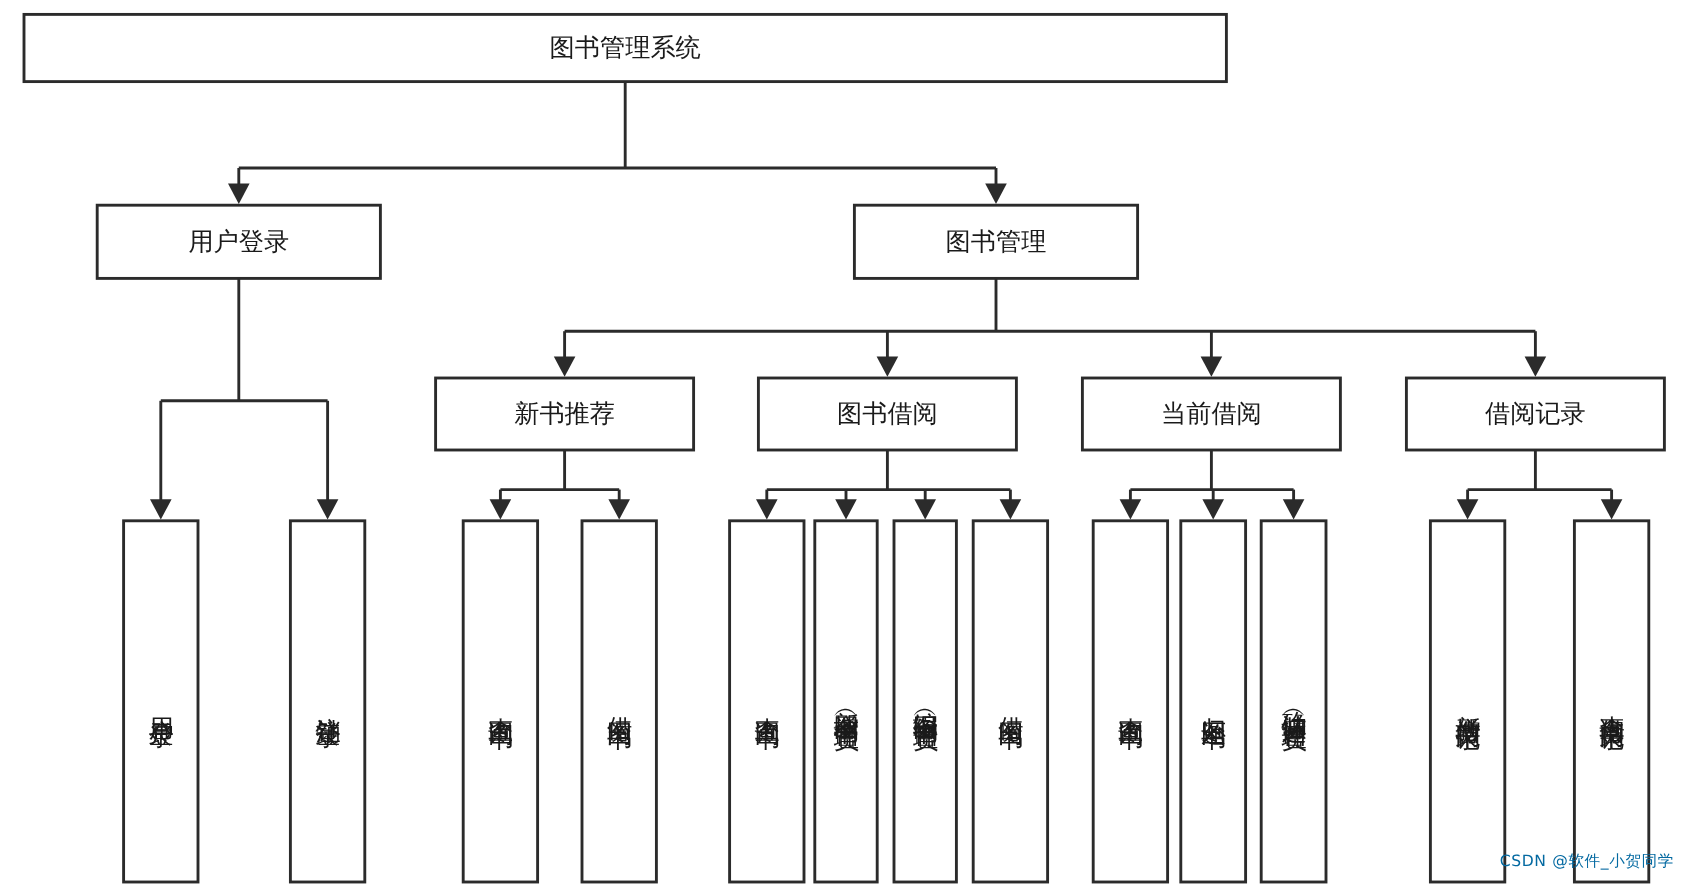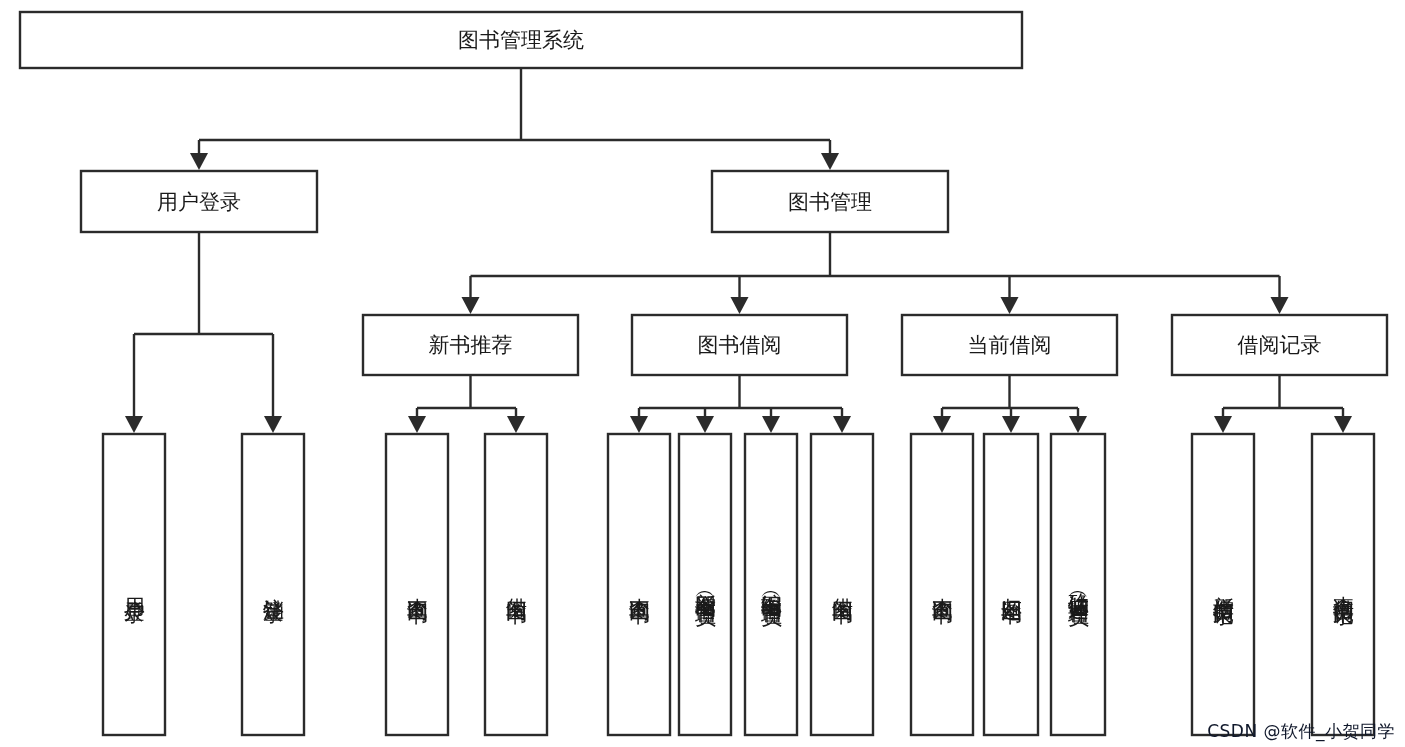--- a/index.html
+++ b/index.html
@@ -60,24 +60,24 @@
     white-space: nowrap;
     display: flex;
     align-items: center;
     justify-content: center;
     pointer-events: none;
     user-select: none;
   }
   .watermark {
     position: absolute;
     right: 10px;
-    bottom: 4px;
-    font-family: "DejaVu Sans", "Liberation Sans", sans-serif;
-    font-size: 17px;
-    color: #0f172a;
+    bottom: 20px;
+    font-family: "DejaVu Sans", "Liberation Sans", sans-serif;
+    font-size: 13px;
+    color: #0369a1;
     letter-spacing: 0.5px;
     white-space: nowrap;
   }
 </style>
 </head>
 <body>
 
 <div id="diagram-root">
 
   <svg class="flow" viewBox="0 0 1405 747">

